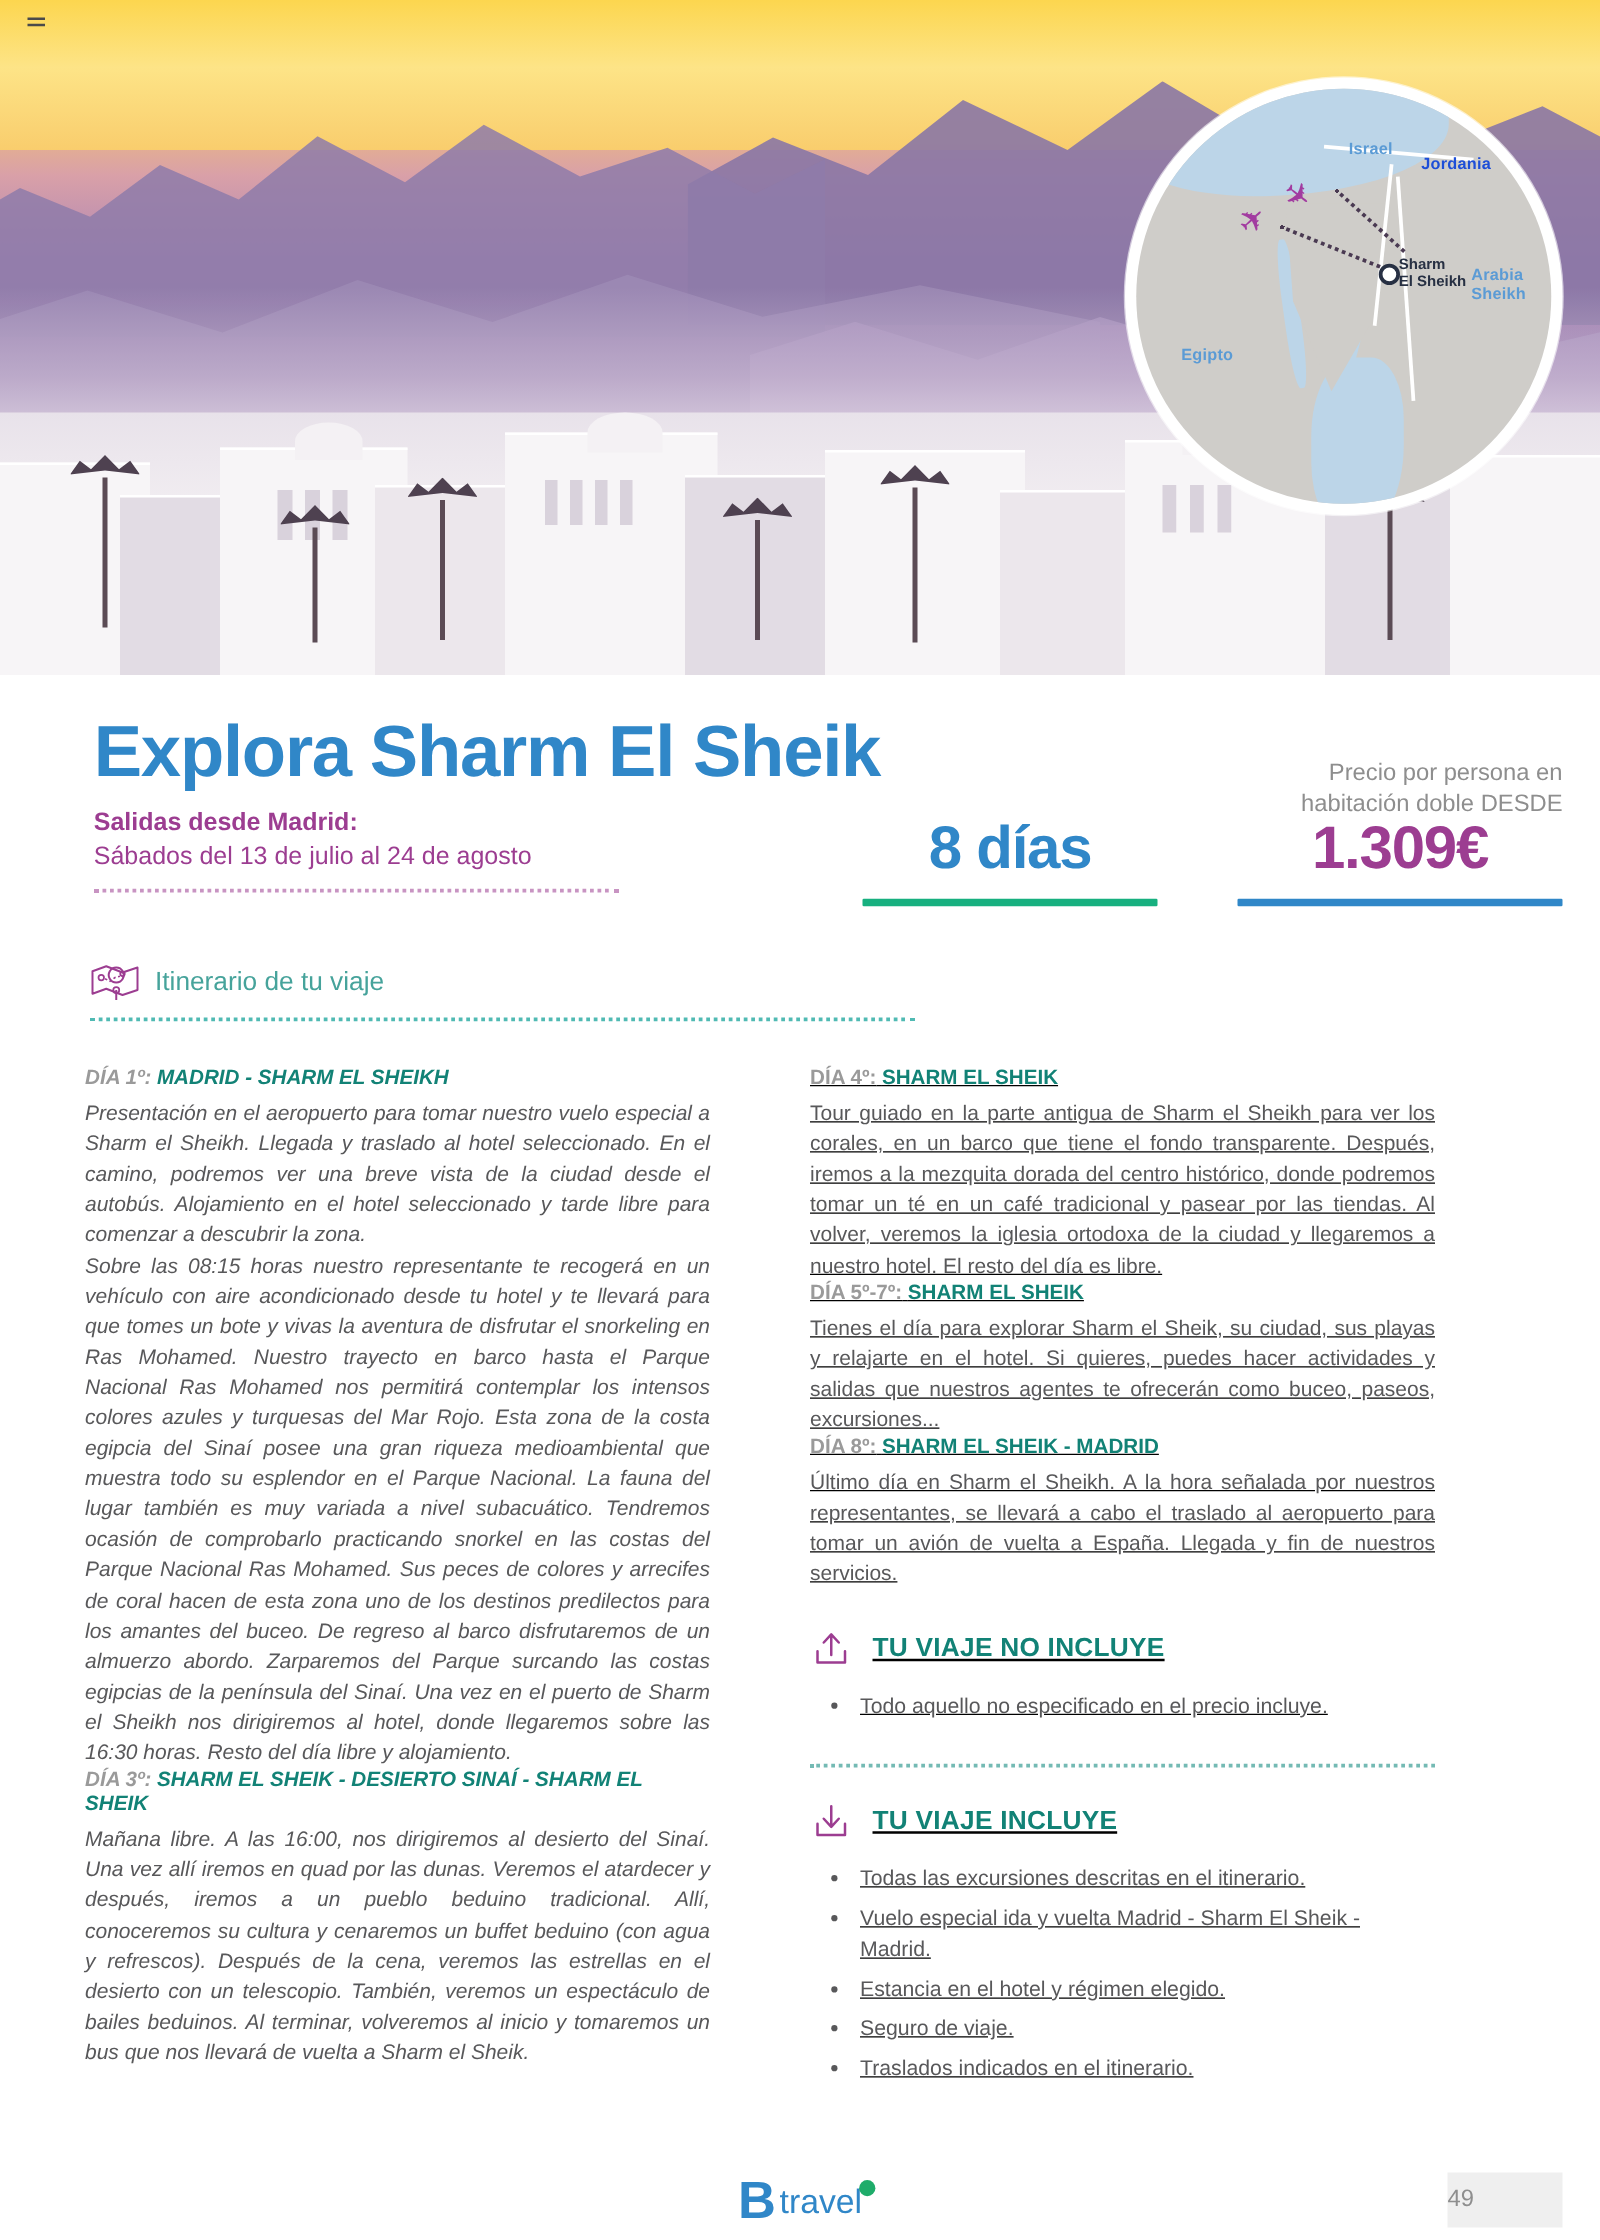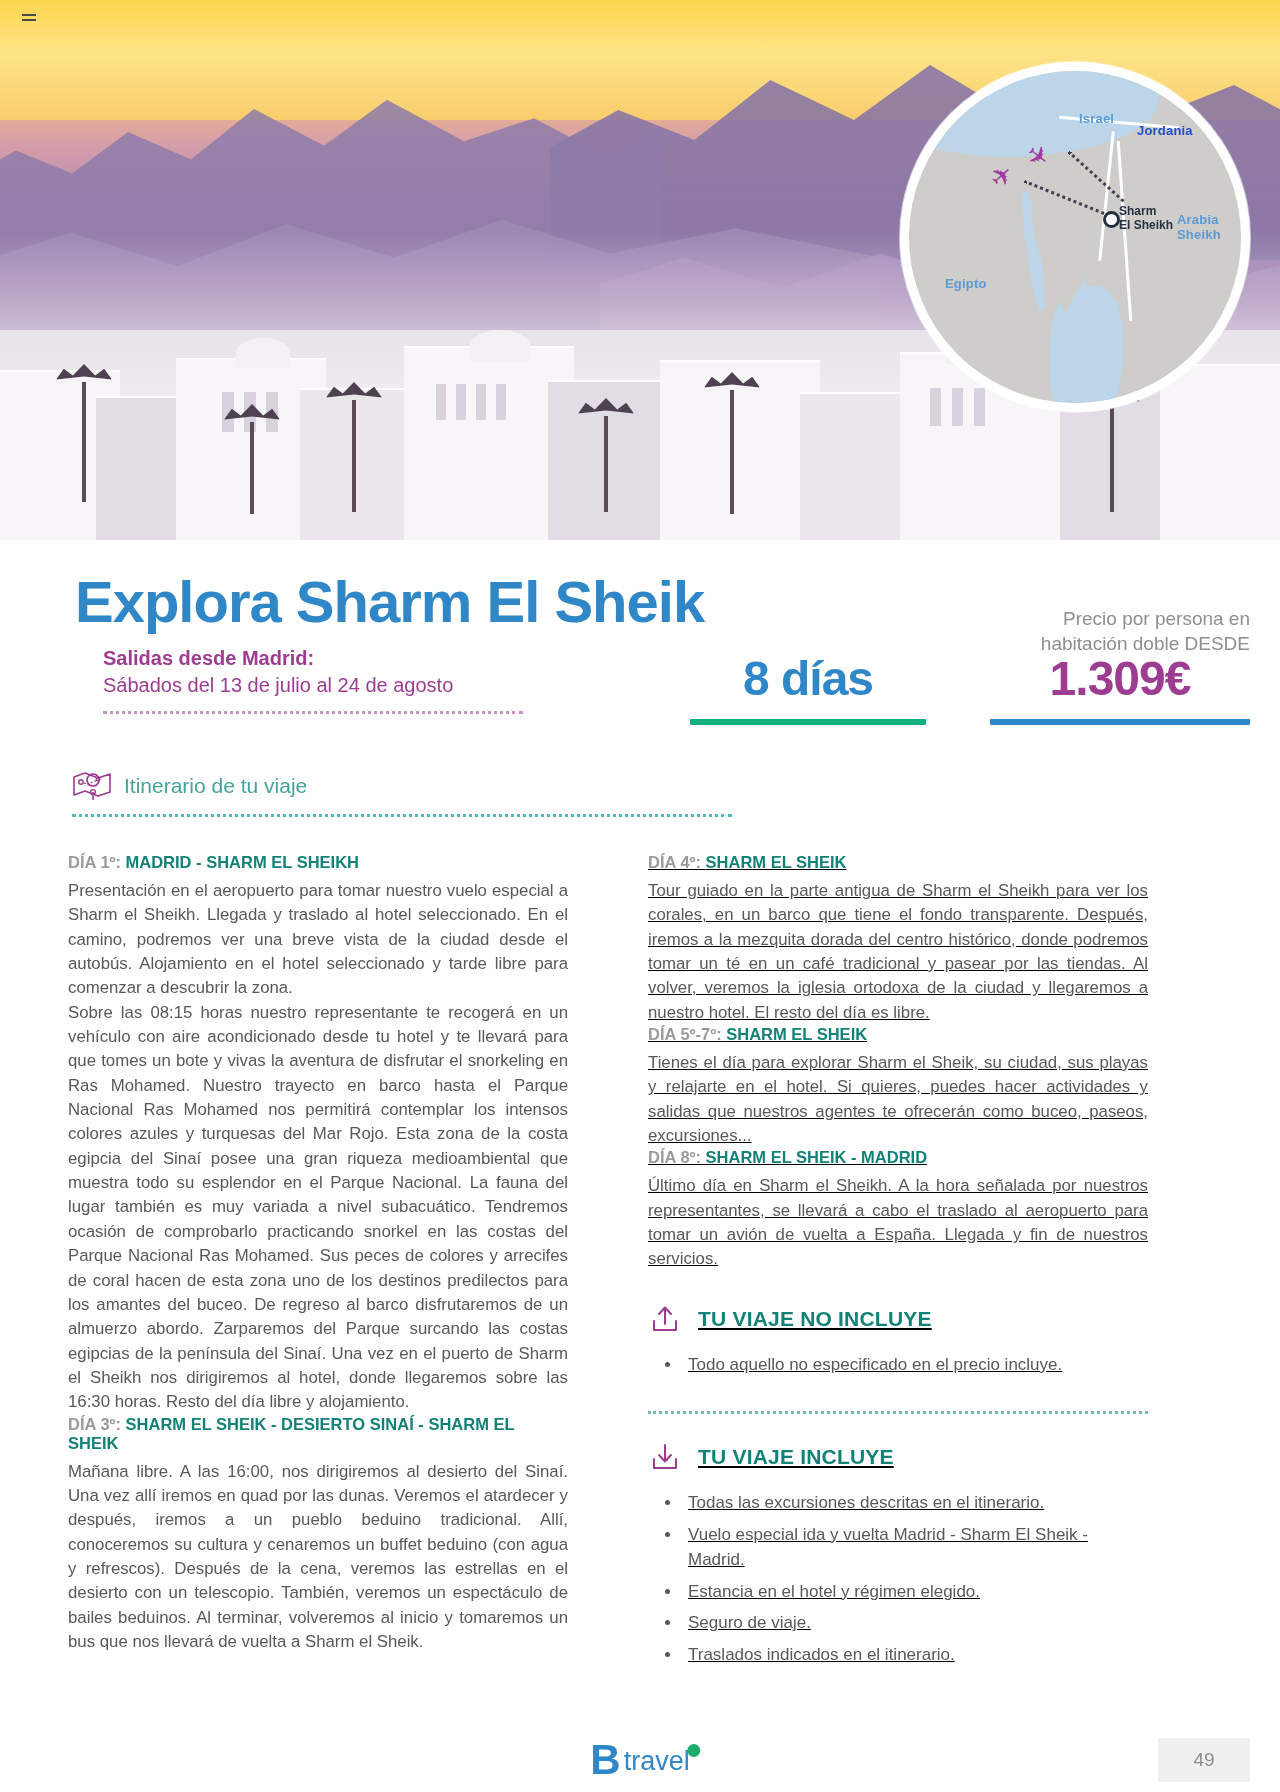--- a/index.html
+++ b/index.html
@@ -88,21 +88,21 @@
   .dp2{left:112px;top:126px;width:92px;transform:rotate(22deg);}
   .citydot{position:absolute;left:194px;top:140px;width:11px;height:11px;border-radius:50%;
     border:3px solid #273043;background:#fff;}
   .citylabel{position:absolute;left:210px;top:133px;color:#273043;font-size:12px;font-weight:bold;line-height:1.2;}
   
   .content{position:absolute;left:0;top:540px;width:1280px;}
   .title{
     color:#3087c8;font-size:58px;font-weight:bold;letter-spacing:-1px;
     margin:0;padding:33px 0 0 75px;line-height:1;
   }
-  .dep{padding:14px 0 0 75px;margin-left:28px;}
+  .dep{padding:14px 0 0 75px;}
   .dep-label{color:#9c3d91;font-weight:bold;font-size:20px;line-height:1.35;}
   .dep-value{color:#9c3d91;font-size:20px;line-height:1.35;font-weight:normal;}
   .dotline{
     border-top:3px dotted #9c3d91;opacity:.55;margin:12px 0 0 0;height:0;
   }
   .dotline.teal{border-top-color:#16a39a;opacity:.75;}
   
   .priceblock{position:absolute;right:30px;top:55px;width:560px;display:flex;
     justify-content:flex-end;align-items:flex-start;gap:62px;}
   .precio-note{
@@ -139,21 +139,21 @@
   ul.inc-list li{color:#58585a;font-size:17px;line-height:1.5;margin-bottom:6px;padding-left:6px;}
   
   .footer{position:absolute;left:0;bottom:0;width:1280px;height:70px;}
   .logo{position:absolute;left:50%;transform:translateX(-50%);bottom:14px;
     display:flex;align-items:flex-end;gap:3px;}
   .logo-b{position:relative;color:#3087c8;font-size:42px;font-weight:bold;line-height:.85;
     font-family:"Liberation Sans",sans-serif;}
   .logo-dot{position:absolute;right:-11px;top:2px;width:13px;height:13px;border-radius:50%;background:#1eac6a;}
   .logo-travel{color:#3087c8;font-size:27px;line-height:1;padding-bottom:3px;}
   .pagebox{position:absolute;right:30px;bottom:10px;width:92px;height:44px;
-    background:#efefef;display:flex;align-items:center;justify-content:center;}
+    background:#efefef;display:flex;align-items:center;}
   .pagenum{color:#8e8e8e;font-size:19px;}
   .menu-dots{position:absolute;left:22px;top:14px;width:14px;}
   .menu-dots span{display:block;height:2px;background:#4a4a4a;margin-bottom:3px;}
   svg{display:block;}
 </style>
 </head>
 <body>
 
 <div class="hero">
   <div class="sky"></div>
@@ -264,21 +264,21 @@
       </svg>
     </span>
     <span class="itin-title">Itinerario de tu viaje</span>
   </div>
   <div style="margin:6px 0 0 72px;width:660px;">
     <div class="dotline teal"></div>
   </div>
 
   <div class="cols" style="height:1080px;">
 
-    <div class="col col-l" style="top:36px;">
+    <div class="col col-l" style="top:36px;font-style:italic;">
       <div>
         <div class="day">
           <span class="day-num">DÍA 1º:</span>
           <span class="day-name">MADRID - SHARM EL SHEIKH</span>
         </div>
         <p class="body">Presentación en el aeropuerto para tomar nuestro vuelo especial a Sharm el Sheikh. Llegada y traslado al hotel seleccionado. En el camino, podremos ver una breve vista de la ciudad desde el autobús. Alojamiento en el hotel seleccionado y tarde libre para comenzar a descubrir la zona.</p>
       </div>
       <div>
         <p class="body">Sobre las 08:15 horas nuestro representante te recogerá en un vehículo con aire acondicionado desde tu hotel y te llevará para que tomes un bote y vivas la aventura de disfrutar el snorkeling en Ras Mohamed. Nuestro trayecto en barco hasta el Parque Nacional Ras Mohamed nos permitirá contemplar los intensos colores azules y turquesas del Mar Rojo. Esta zona de la costa egipcia del Sinaí posee una gran riqueza medioambiental que muestra todo su esplendor en el Parque Nacional. La fauna del lugar también es muy variada a nivel subacuático. Tendremos ocasión de comprobarlo practicando snorkel en las costas del Parque Nacional Ras Mohamed. Sus peces de colores y arrecifes de coral hacen de esta zona uno de los destinos predilectos para los amantes del buceo. De regreso al barco disfrutaremos de un almuerzo abordo. Zarparemos del Parque surcando las costas egipcias de la península del Sinaí. Una vez en el puerto de Sharm el Sheikh nos dirigiremos al hotel, donde llegaremos sobre las 16:30 horas. Resto del día libre y alojamiento.</p>
       </div>

